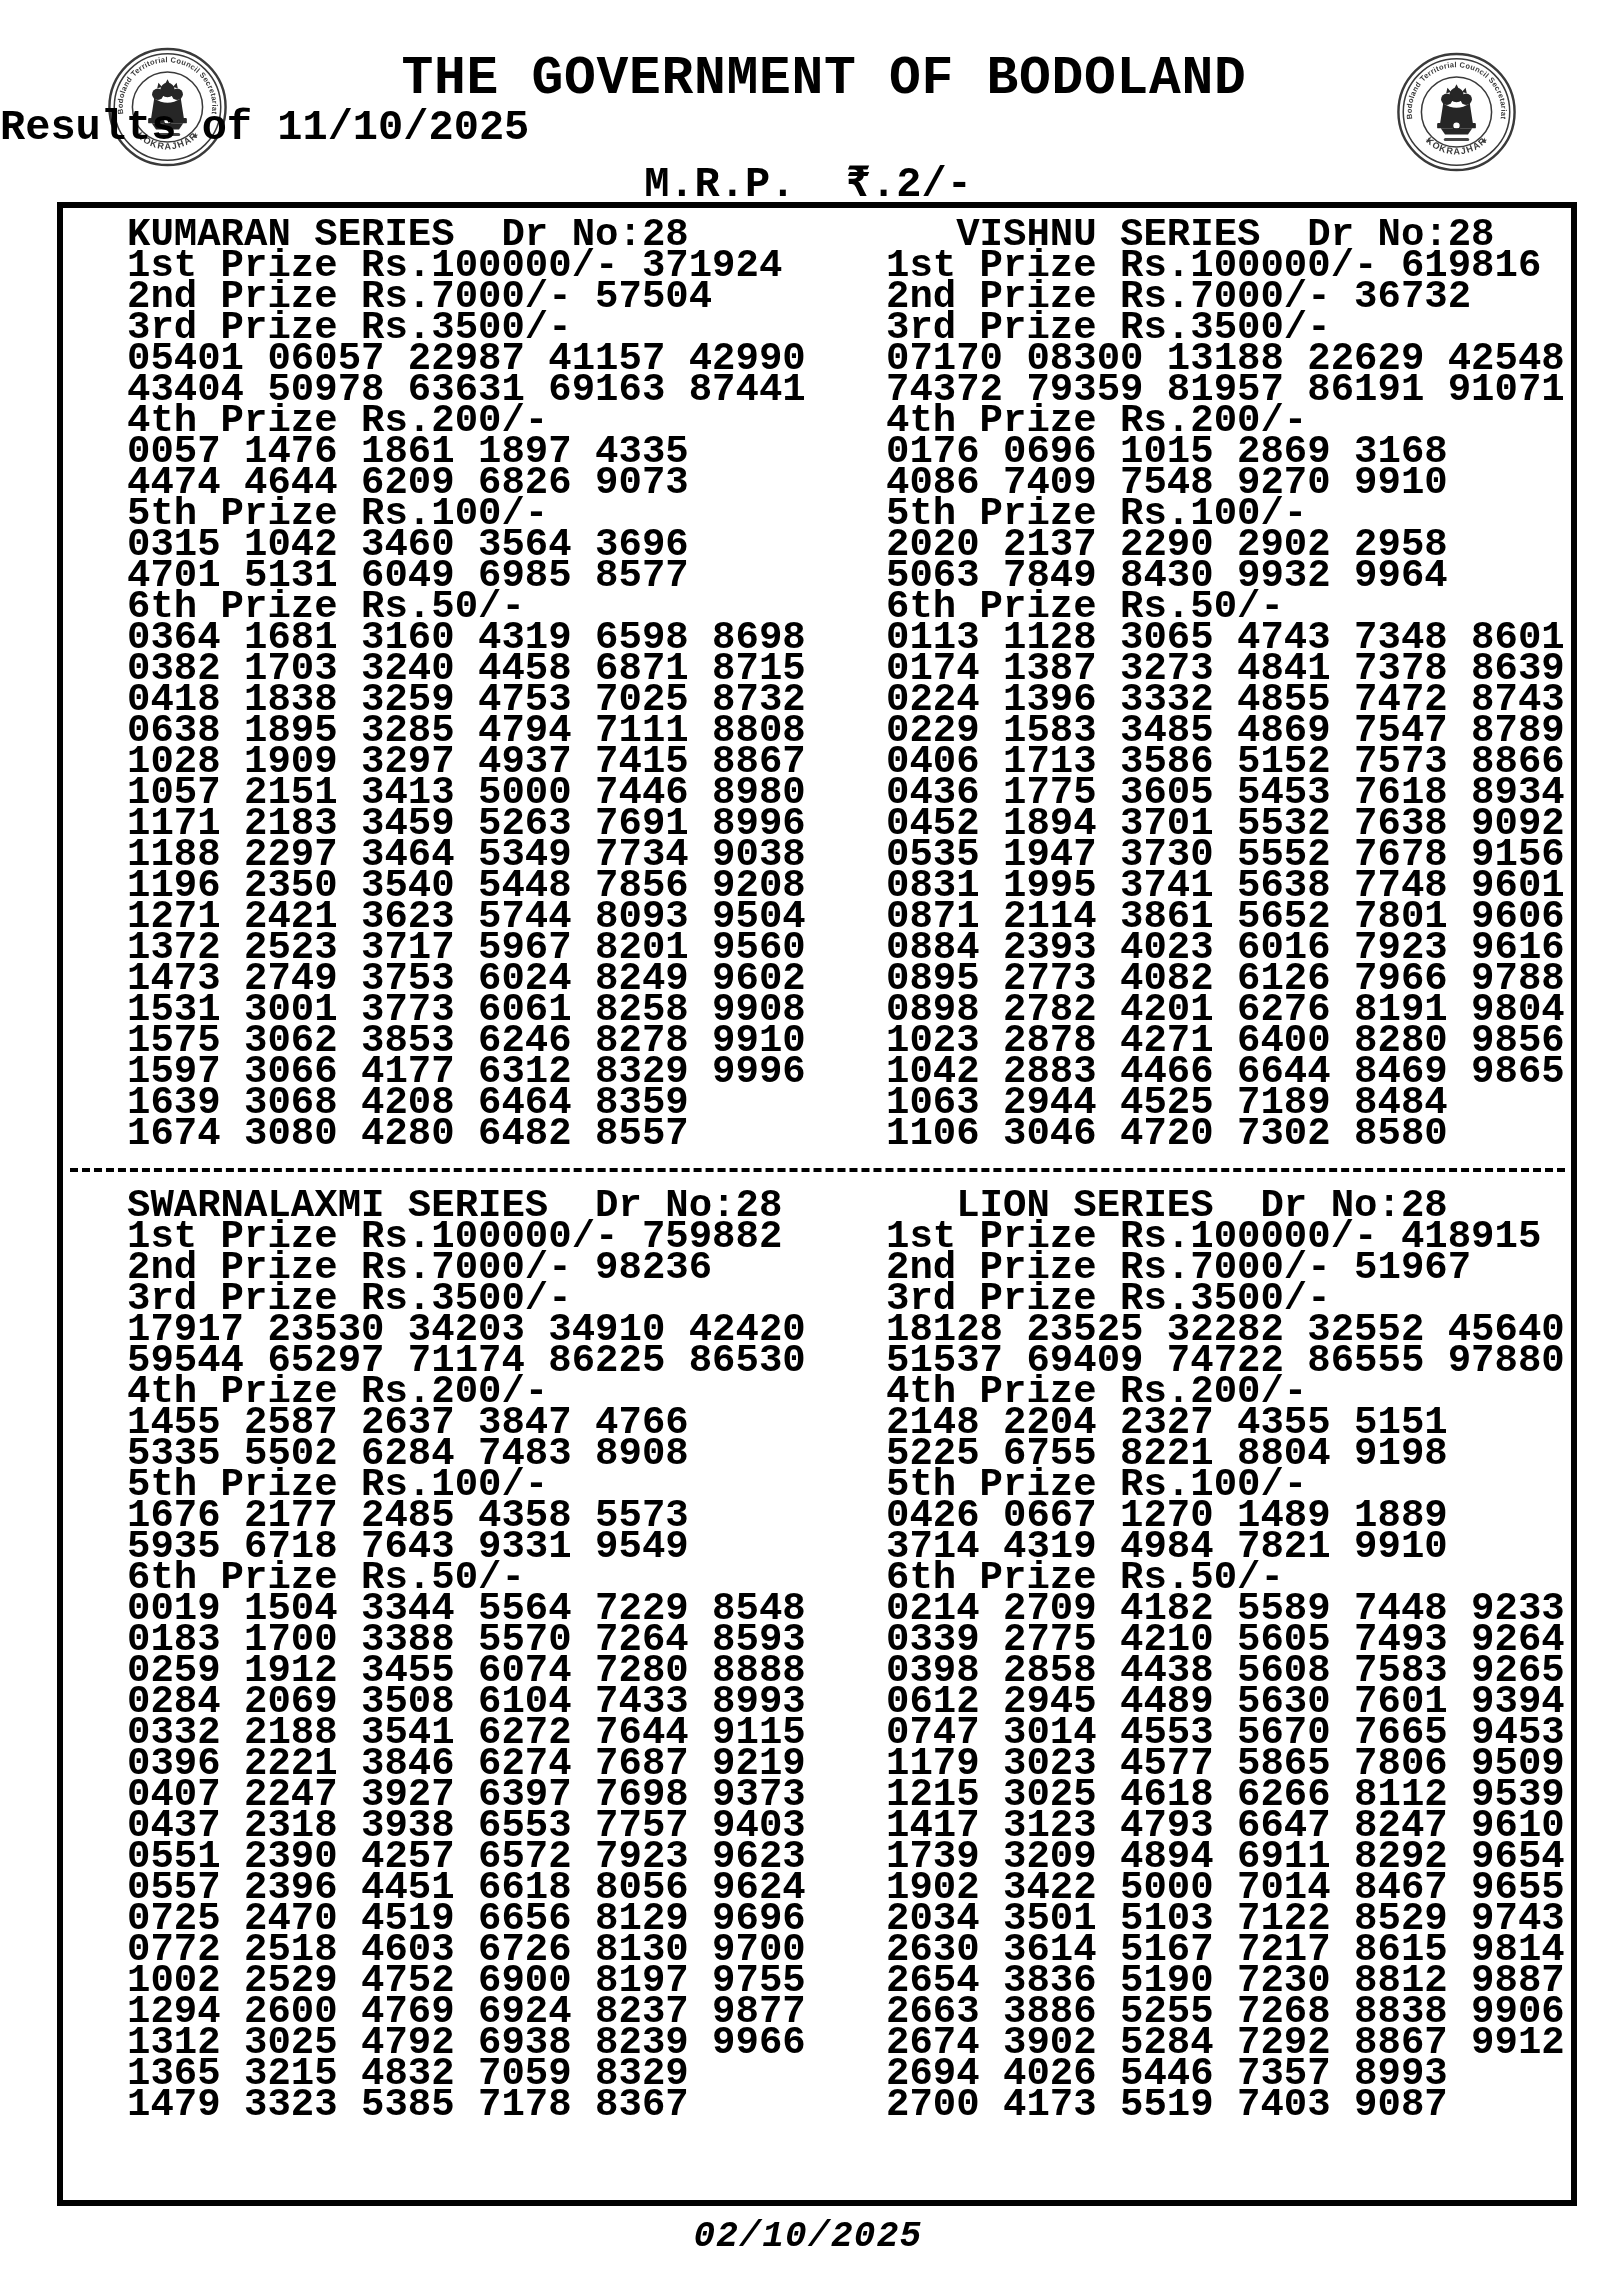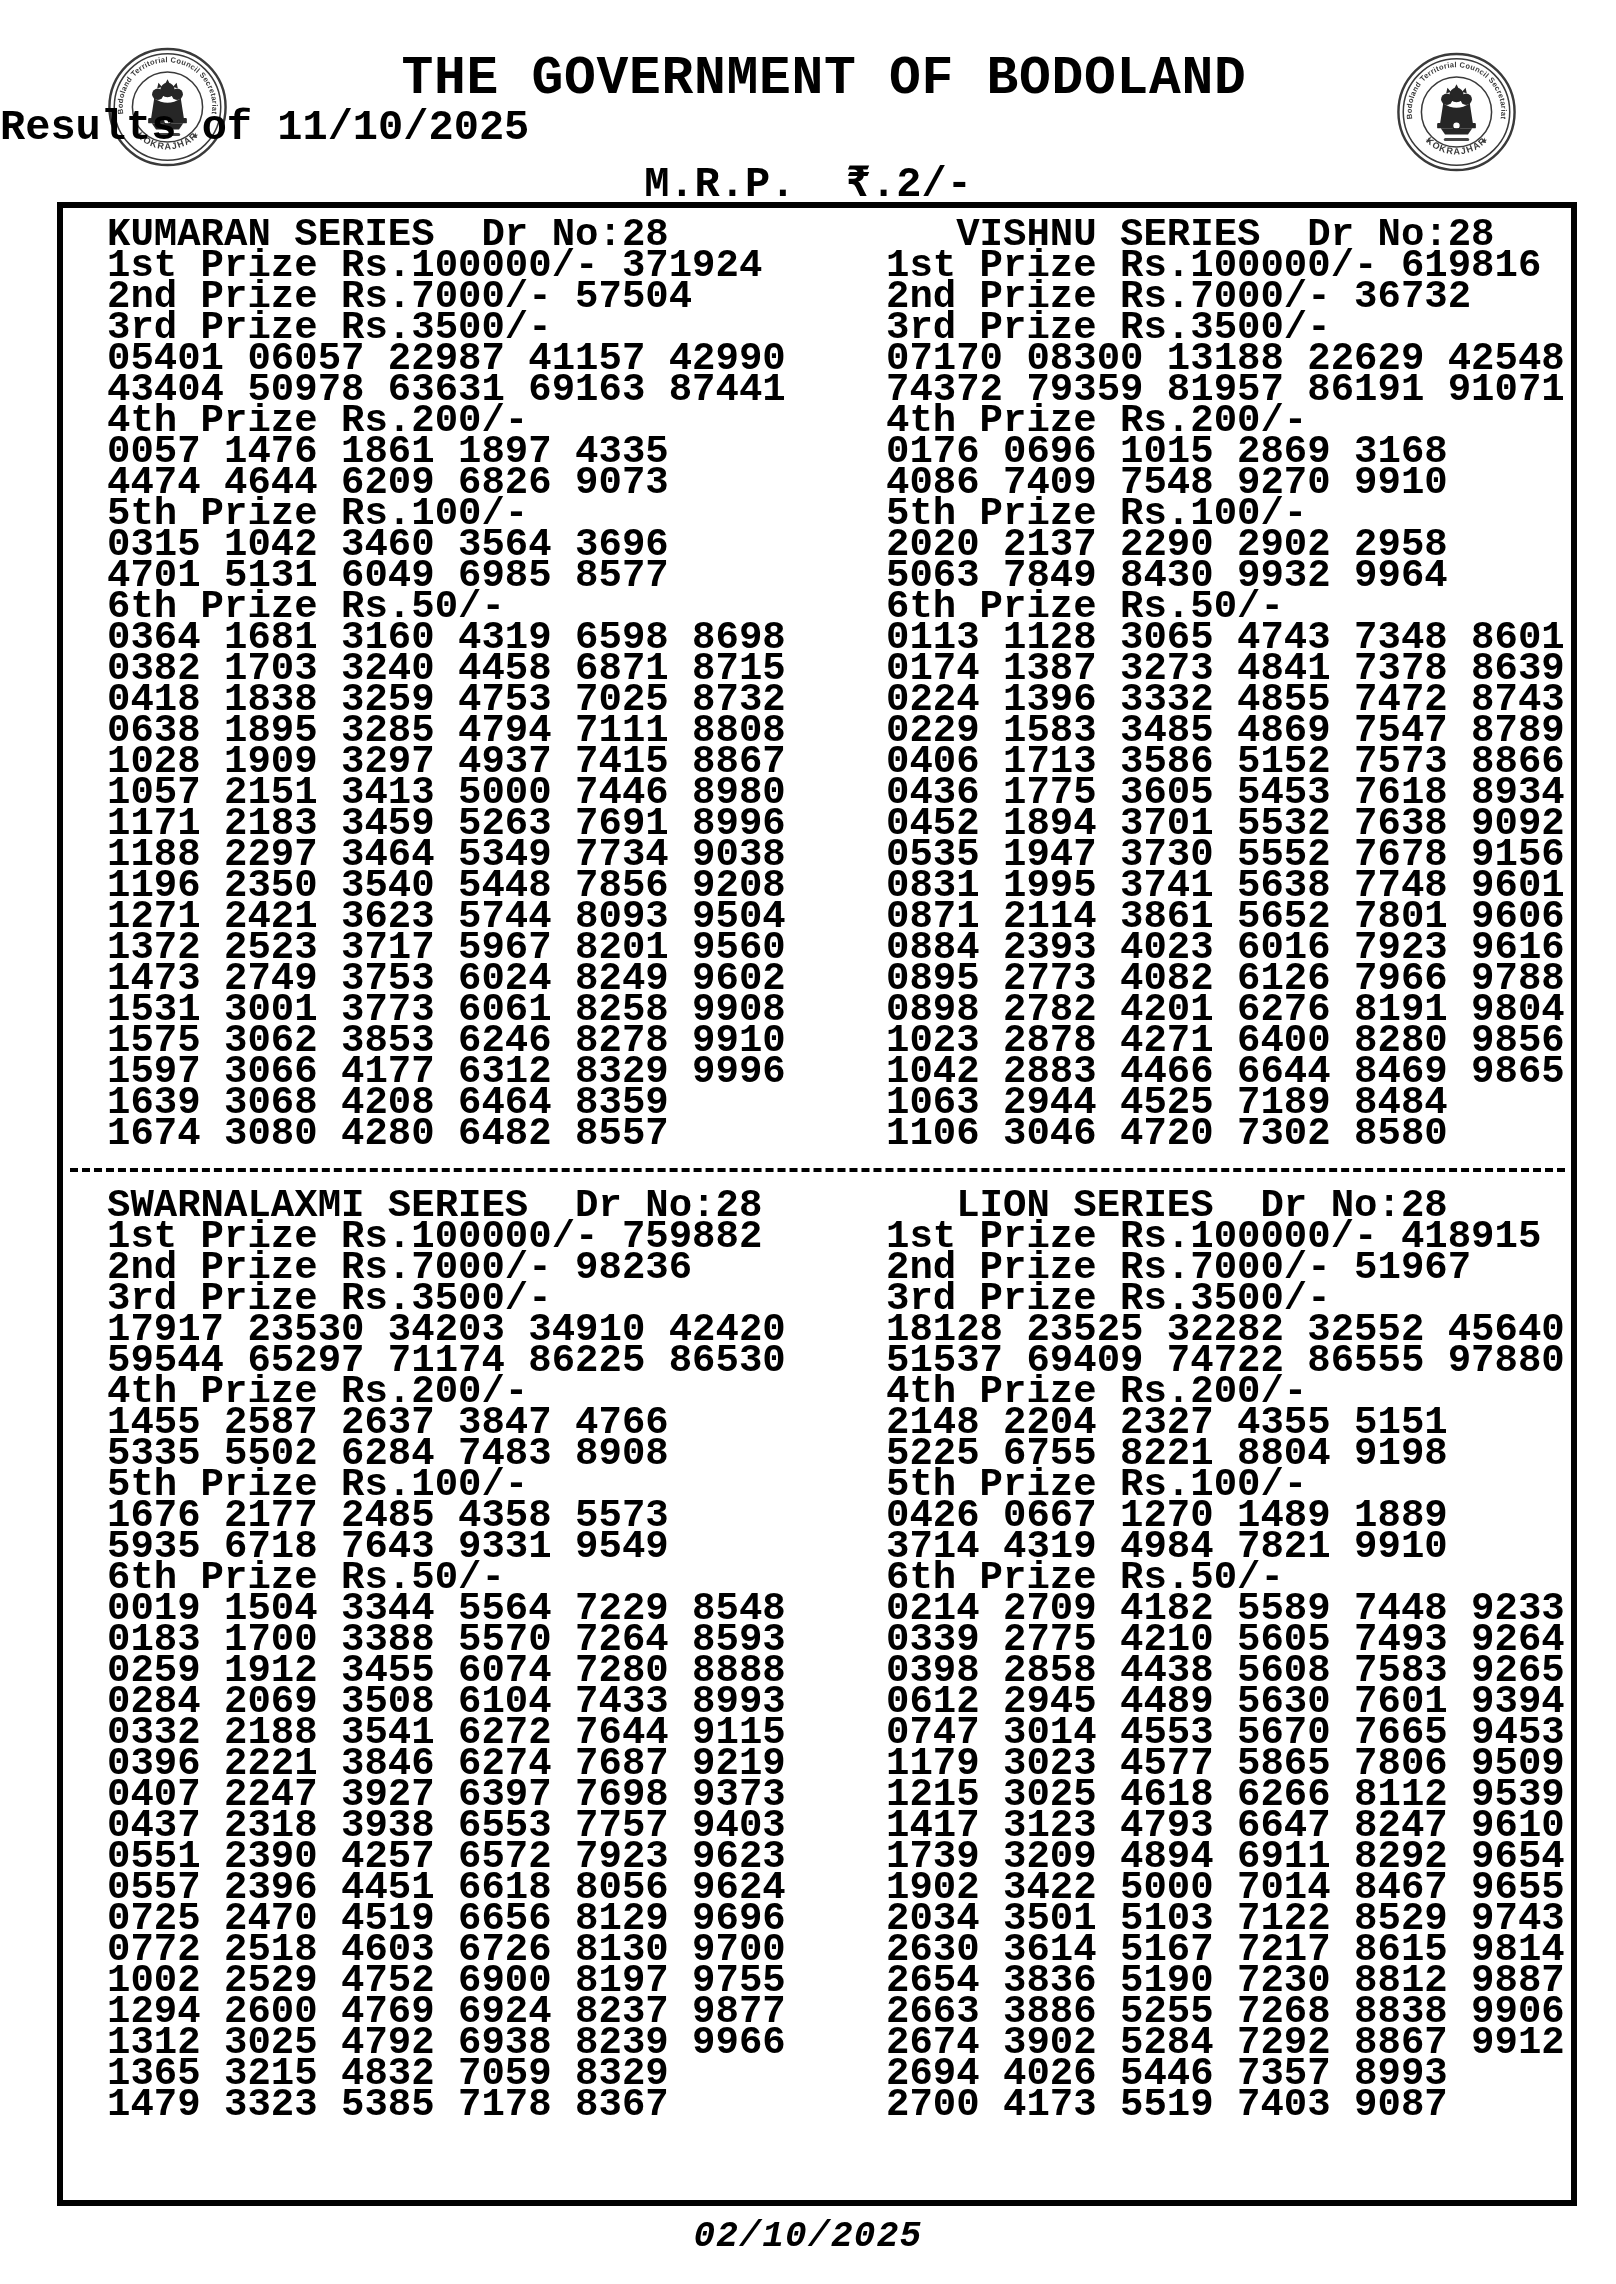--- a/index.html
+++ b/index.html
@@ -22,21 +22,21 @@
   .seal{position:absolute;width:121px;height:130px;}
   .seal svg{width:100%;height:100%;}
   .seal-left{left:107px;top:42px;}
   .seal-right{left:1396px;top:47px;}
   .box{
     position:absolute;left:57px;top:202px;width:1520px;height:2004px;
     border:6.5px solid #000;box-sizing:border-box;padding-top:11.7px;
     display:grid;grid-template-columns:1fr 1fr;align-content:start;
   }
   .series{font-size:39px;line-height:31px;white-space:pre;}
-  .col-left{padding-left:44px;}
+  .col-left{padding-left:64px;}
   .col-right{padding-left:69px;}
   .ln{white-space:pre;}
   .ttl.ind{padding-left:3ch;}
   .divider{
     grid-column:1/-1;height:0;border-top:4.6px dashed #000;
     margin:18px 6.5px 19.5px 6.5px;
   }
   .fdate{
     position:absolute;top:2216px;left:0;width:100%;text-align:center;
     font-size:36px;font-style:italic;letter-spacing:1.3px;white-space:pre;

